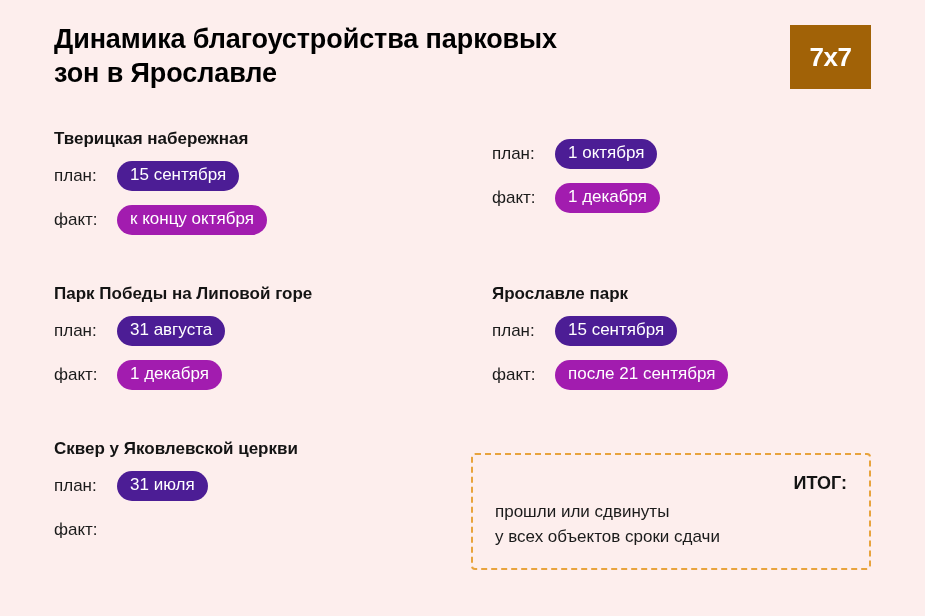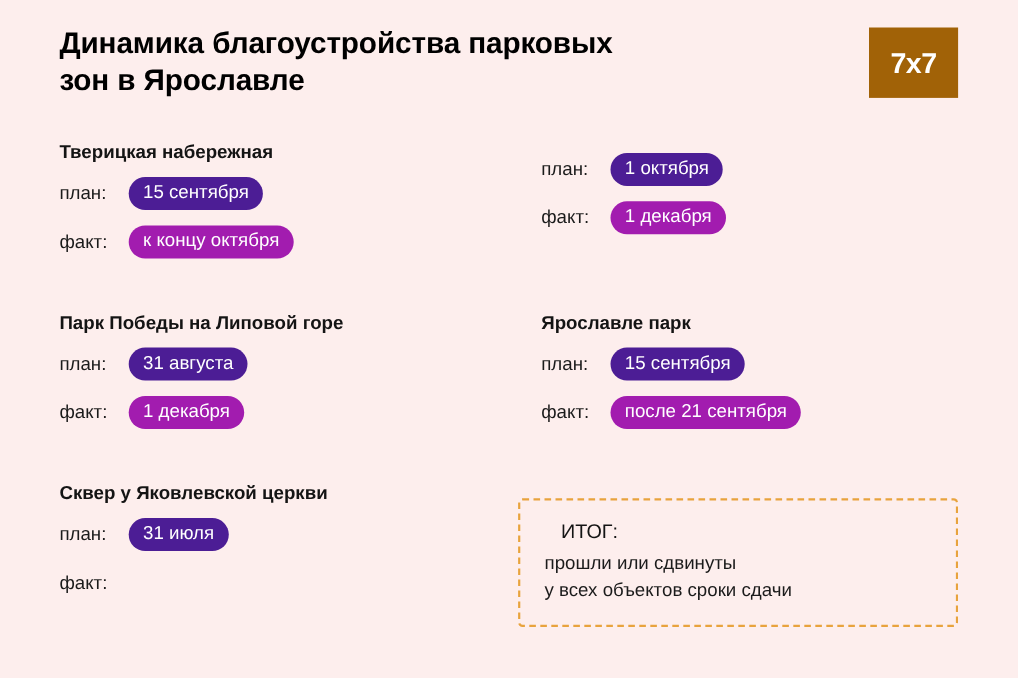--- a/index.html
+++ b/index.html
@@ -125,25 +125,26 @@
     left: 471px;
     top: 453px;
     width: 400px;
     height: 117px;
     box-sizing: border-box;
     border: 2px dashed #e8a33d;
     border-radius: 4px;
     padding: 16px 22px;
   }
   .summary-title {
-    margin: 0 0 4px 15px;
+    margin: 0 0 4px 4px;
     font-size: 18px;
     line-height: 24px;
-    font-weight: 400;
+    font-weight: 700;
     color: #141414;
+    text-align: right;
   }
   .summary-line {
     margin: 0;
     font-size: 17px;
     line-height: 25px;
     color: #1b1b1b;
   }
 </style>
 </head>
 <body>

